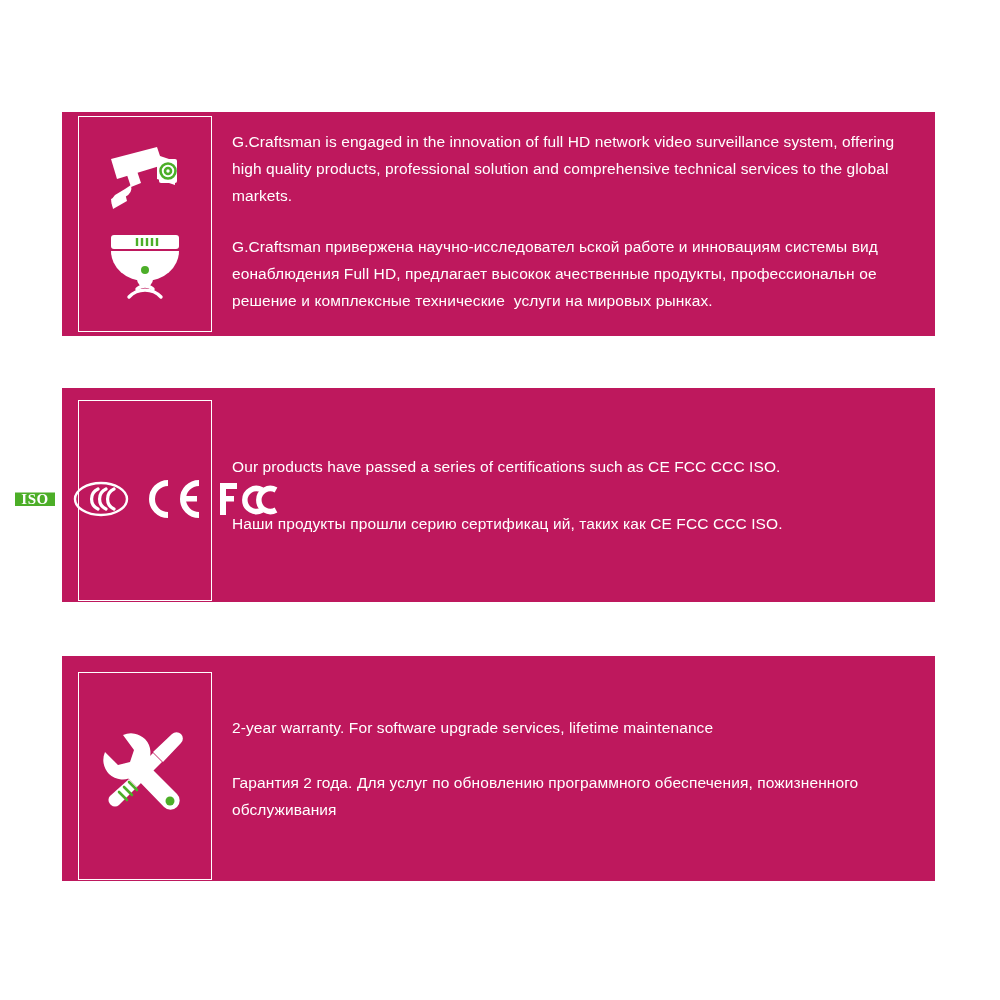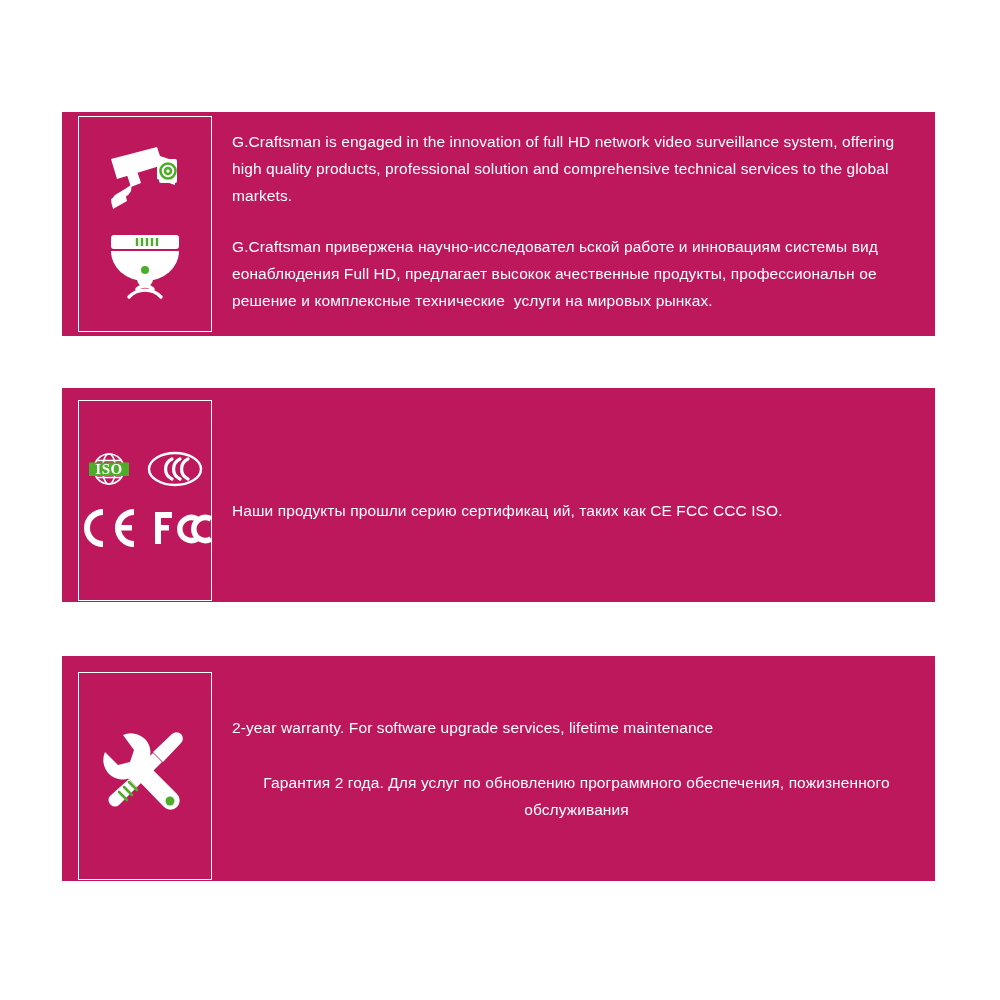--- a/index.html
+++ b/index.html
@@ -69,26 +69,26 @@
     letter-spacing: 0.1px;
     font-family: "Liberation Sans", sans-serif;
     white-space: pre-wrap;
   }
   .para.en { margin: 0; }
   .para.ru { margin: 24px 0 9px 0; }
 
   .panel-2 .para.en { margin: 0; }
   .panel-2 .para.ru { margin: 30px 0 0 0; }
   .panel-3 .para.en { margin: 0; }
-  .panel-3 .para.ru { margin: 28px 0 0 0; text-align: center; }
+  .panel-3 .para.ru { margin: 28px 0 0 0; }
 
   .svg-icon { display: block; }
   .cert-grid {
     display: flex;
-    flex-direction: column;
+    flex-direction: row;
     align-items: center;
     gap: 12px;
   }
   .cert-row {
     display: flex;
     flex-direction: row;
     align-items: center;
     justify-content: center;
     gap: 14px;
   }
@@ -204,20 +204,21 @@
               <path d="M58 13 A11.5 11.5 0 1 0 58 33" fill="none" stroke="#ffffff" stroke-width="5.5"></path>
             </svg>
           </span>
 
         </div>
 
       </div>
     </div>
 
     <div class="text-col">
+      <p class="para en">Our products have passed a series of certifications such as CE FCC CCC ISO.</p>
       <p class="para ru">Наши продукты прошли серию сертификац ий, таких как CE FCC CCC ISO.</p>
     </div>
   </section>
 
   <section class="panel panel-3">
 
     <div class="icon-box">
       <span class="svg-icon">
         <svg width="104" height="104" viewBox="0 0 104 104" xmlns="http://www.w3.org/2000/svg">
           <g fill="#ffffff">

